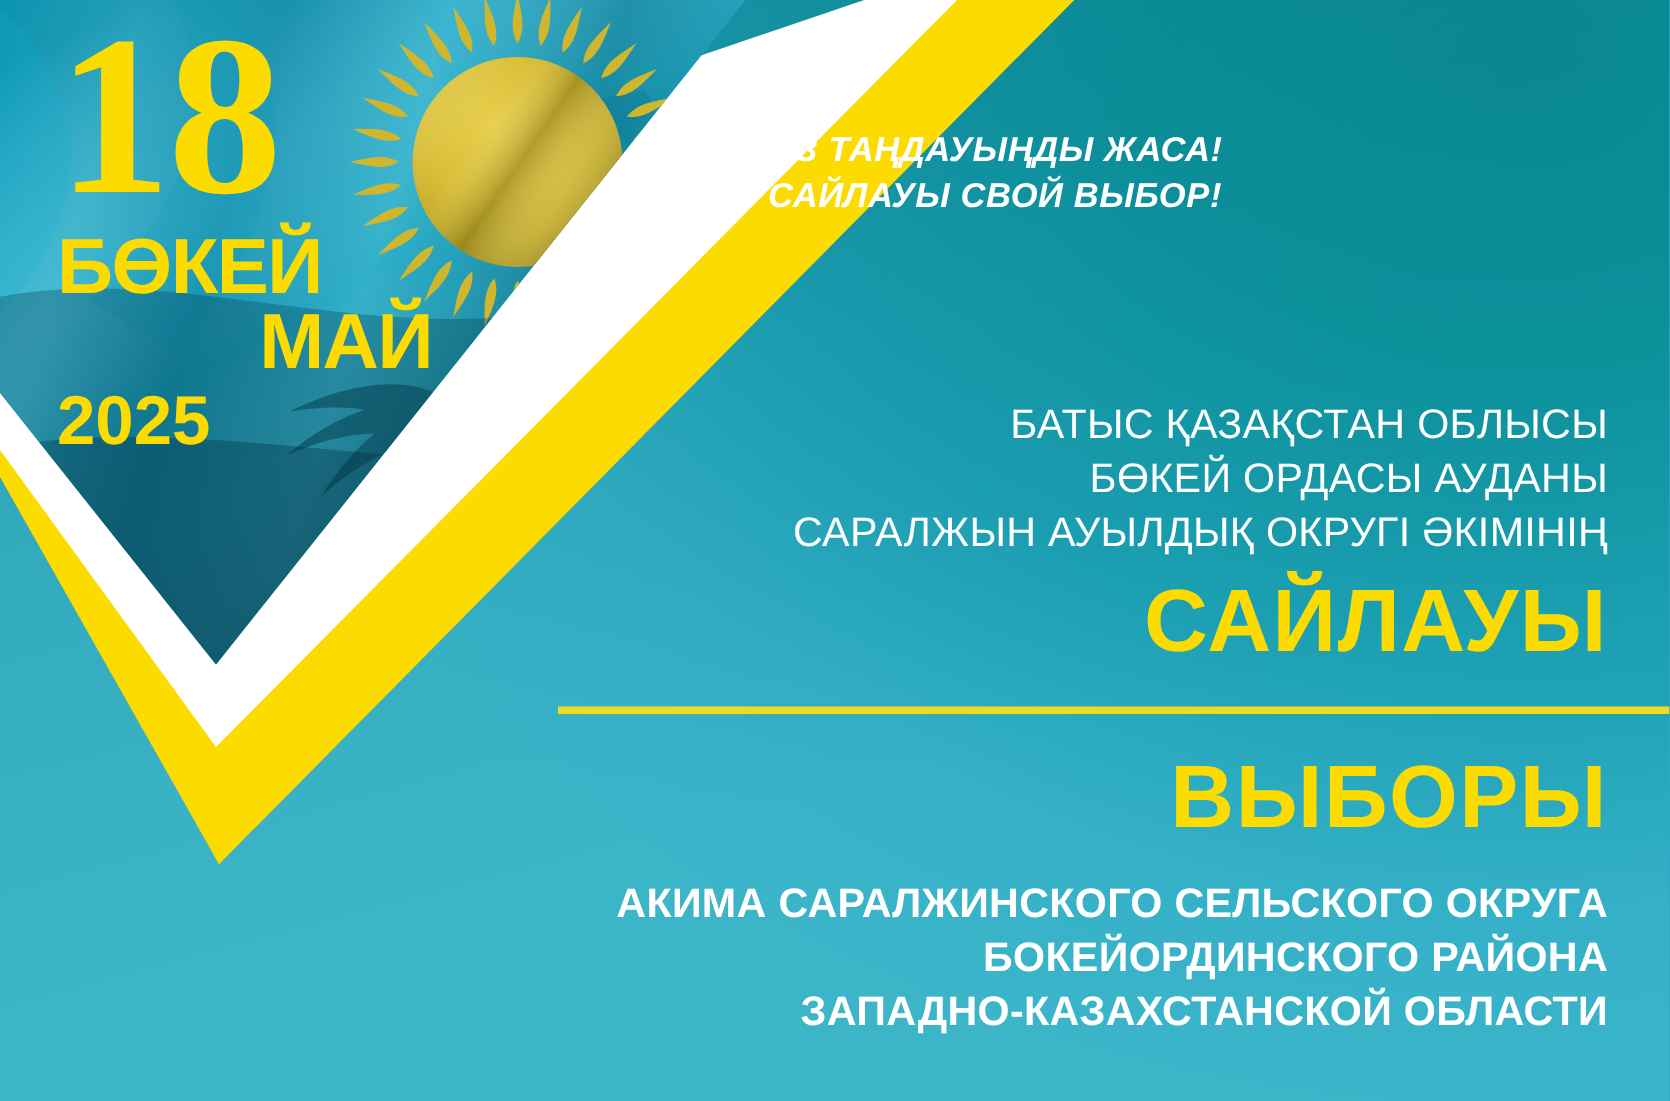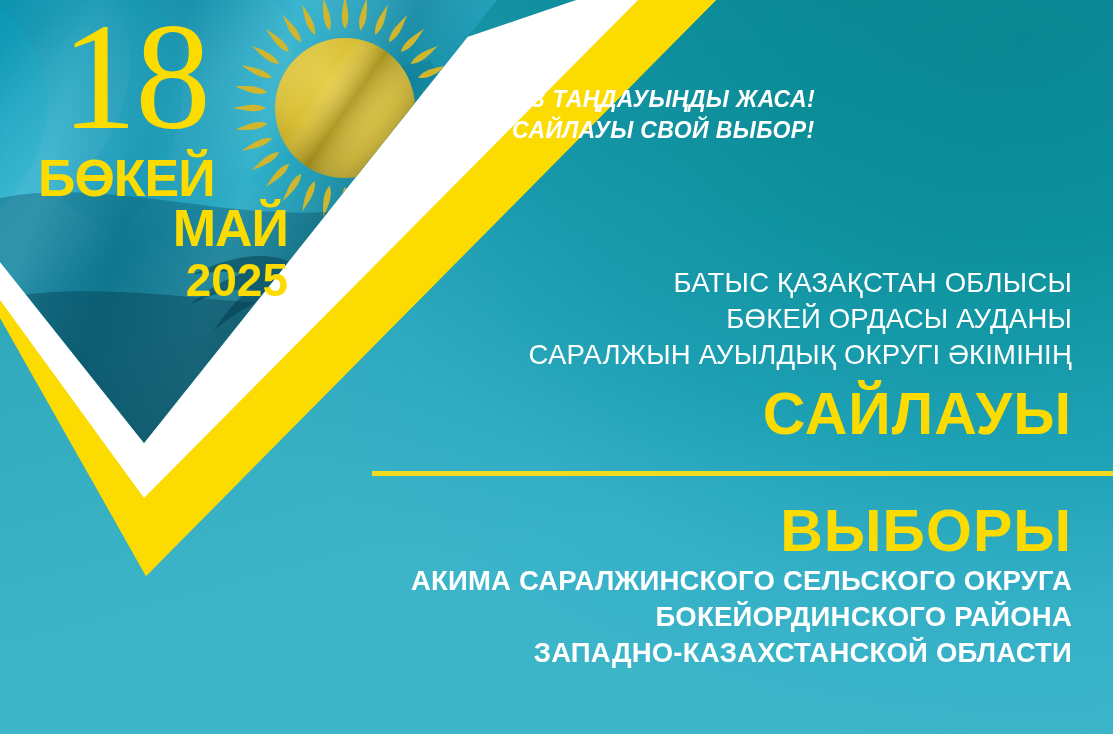--- a/index.html
+++ b/index.html
@@ -31,26 +31,25 @@
   }
   #chevron-graphic svg { display:block; width:720px; height:600px; }
 
   
   #date-block {
     position:absolute; left:38px; top:8px; width:250px;
     color:#FBDB00; text-align:left;
   }
   #day-number {
     font-family:"Liberation Serif", serif;
-    font-weight:normal;
+    font-weight:bold;
     font-size:152px;
     line-height:0.92;
     letter-spacing:-2px;
     color:#FBDB00;
-    margin-left:23px;
   }
   #month-kz {
     font-family:"Liberation Sans", sans-serif;
     font-weight:bold;
     font-size:52px;
     line-height:1.0;
     letter-spacing:-1px;
     margin-top:4px;
   }
   #month-ru {
@@ -62,21 +61,20 @@
     margin-top:-2px;
     text-align:right;
   }
   #year {
     font-family:"Liberation Sans", sans-serif;
     font-weight:bold;
     font-size:46px;
     line-height:1.05;
     letter-spacing:0px;
     margin-top:2px;
-    text-align:right;
   }
 
   
   #slogan-block {
     position:absolute; right:41px; top:84px; width:560px;
     text-align:left; color:#ffffff;
     font-style:italic; font-weight:bold;
     font-size:23px; line-height:1.35;
     letter-spacing:.4px;
   }
@@ -107,21 +105,21 @@
     color:#FBDB00; font-weight:bold;
     font-size:59px; line-height:1.0;
     letter-spacing:1px;
     margin-top:26px;
   }
   .ru-line {
     color:#ffffff; font-weight:bold;
     font-size:27.5px; line-height:1.31;
     letter-spacing:.2px; white-space:nowrap;
   }
-  #ru-lines { margin-top:2px; }
+  #ru-lines { margin-top:23px; }
 </style>
 </head>
 <body>
 
 <div id="poster">
 
   <div id="bg-wash"></div>
 
   <div id="chevron-graphic">
     <svg viewBox="0 0 720 600" xmlns="http://www.w3.org/2000/svg">

